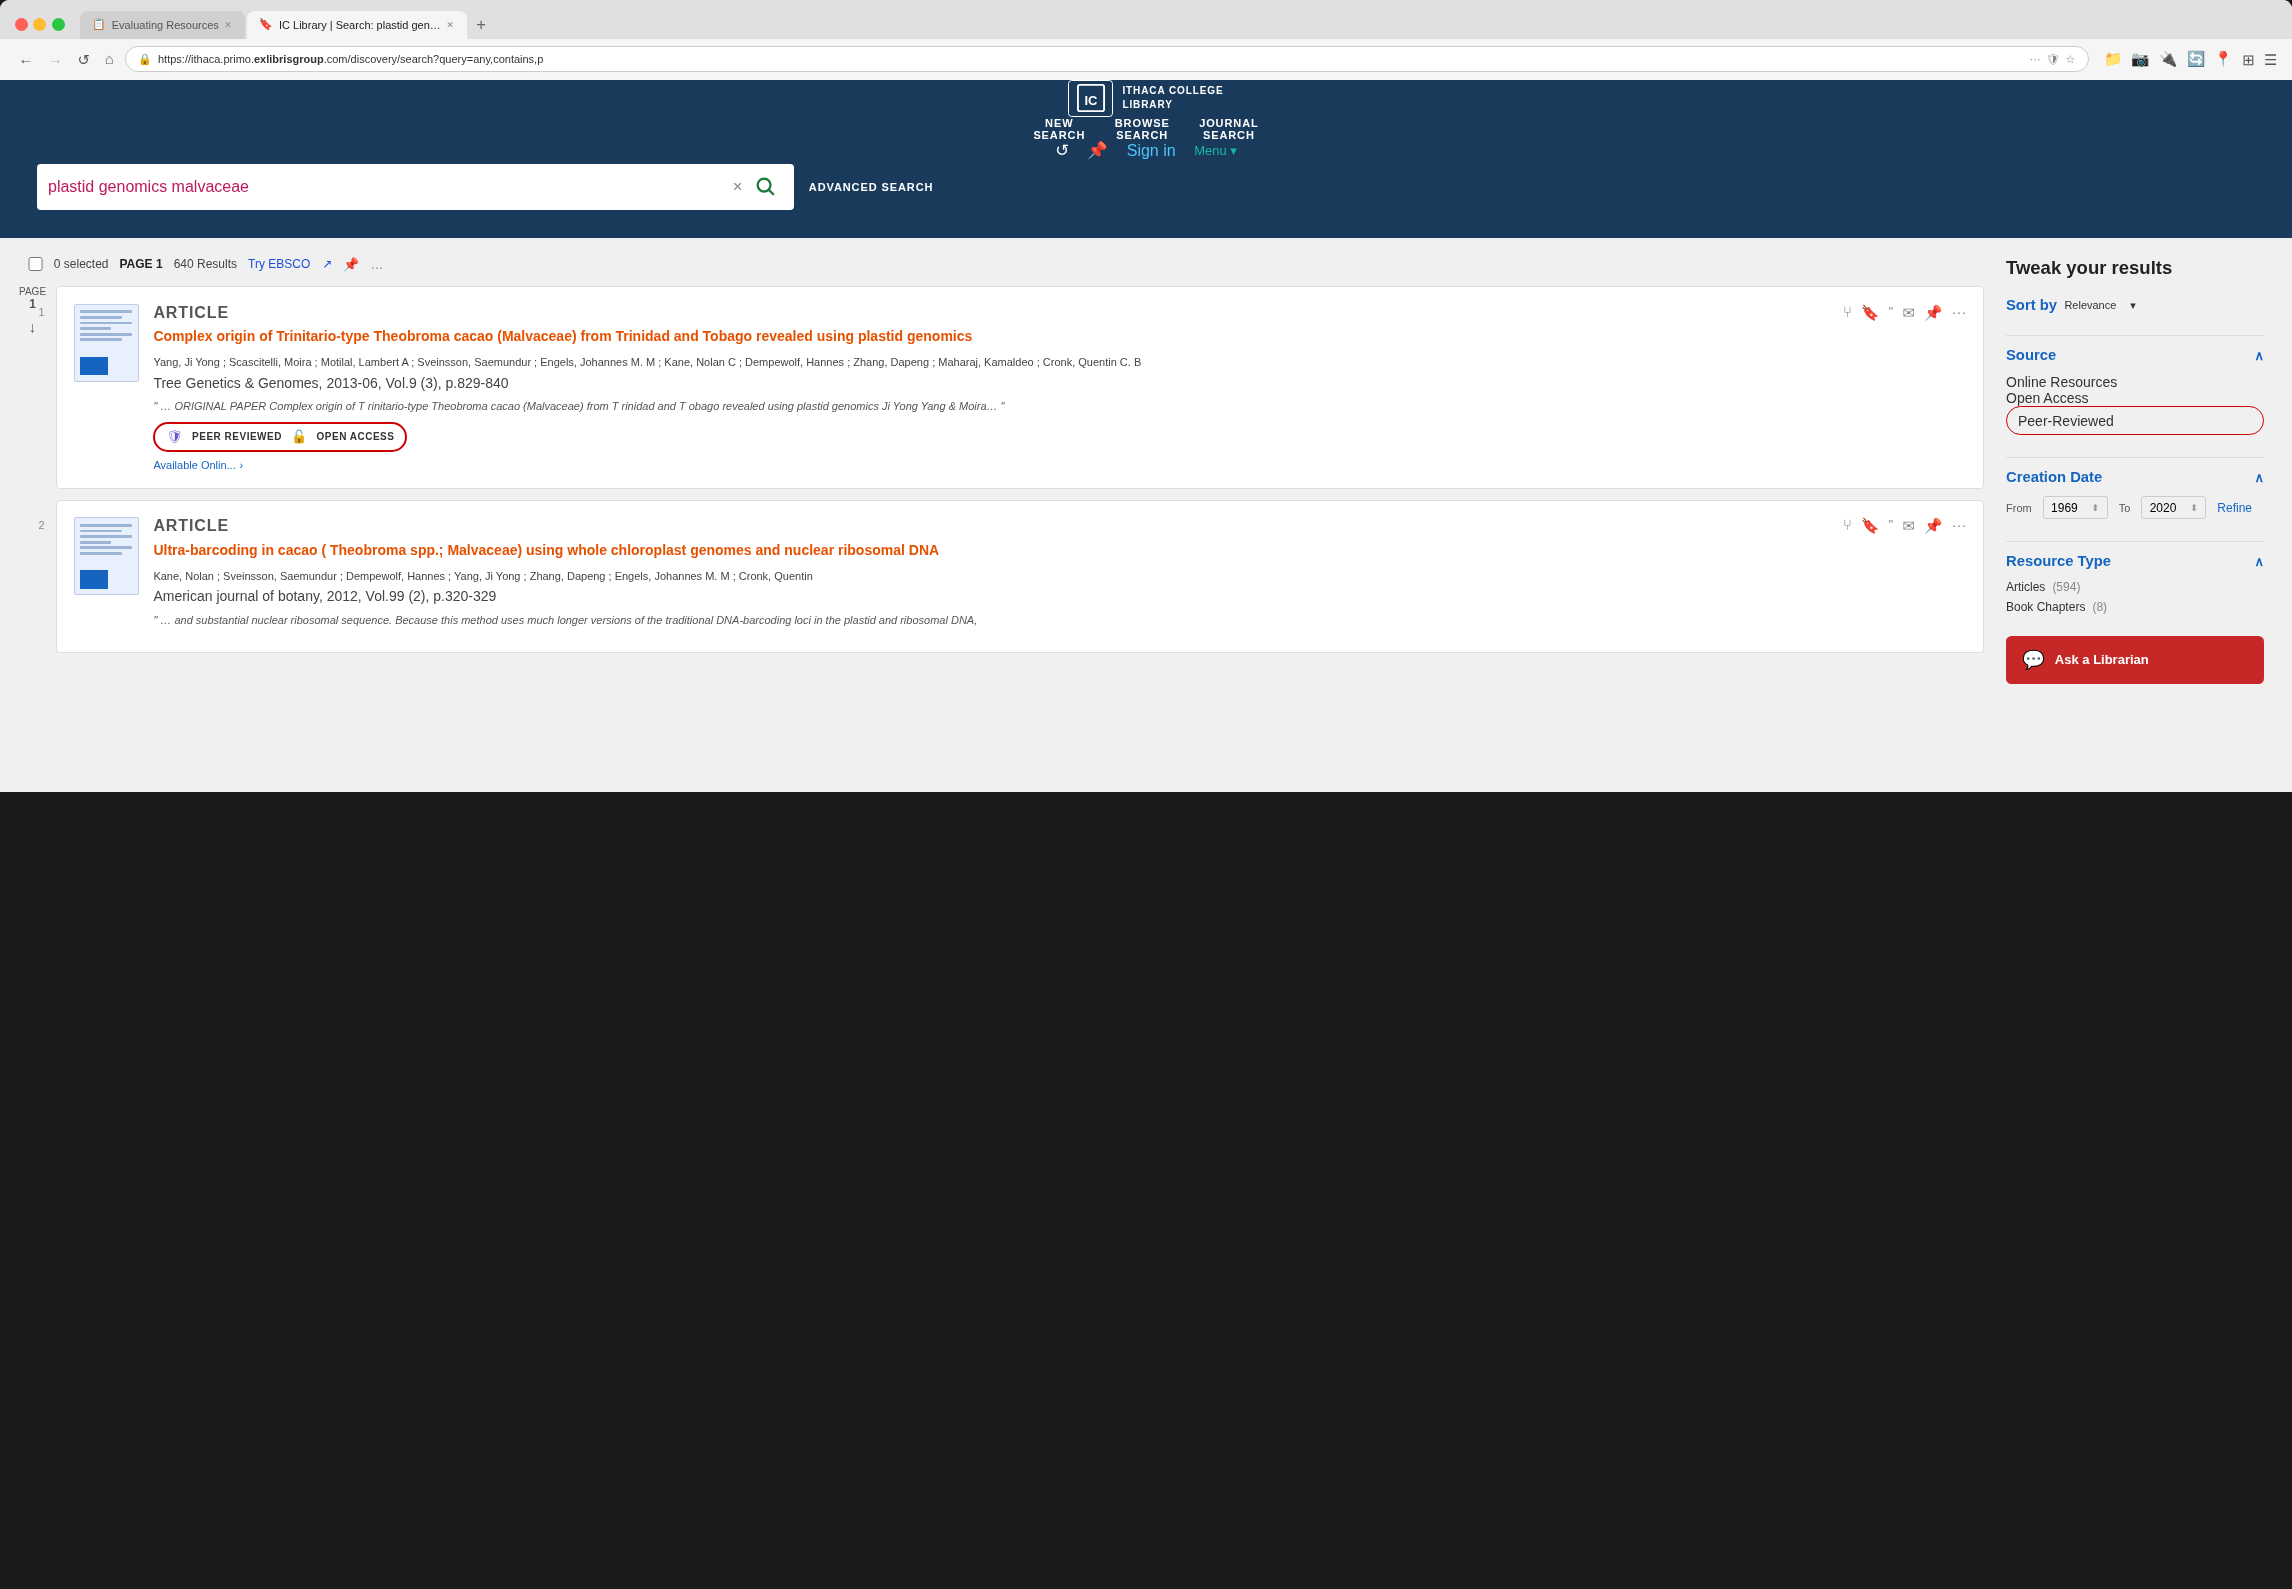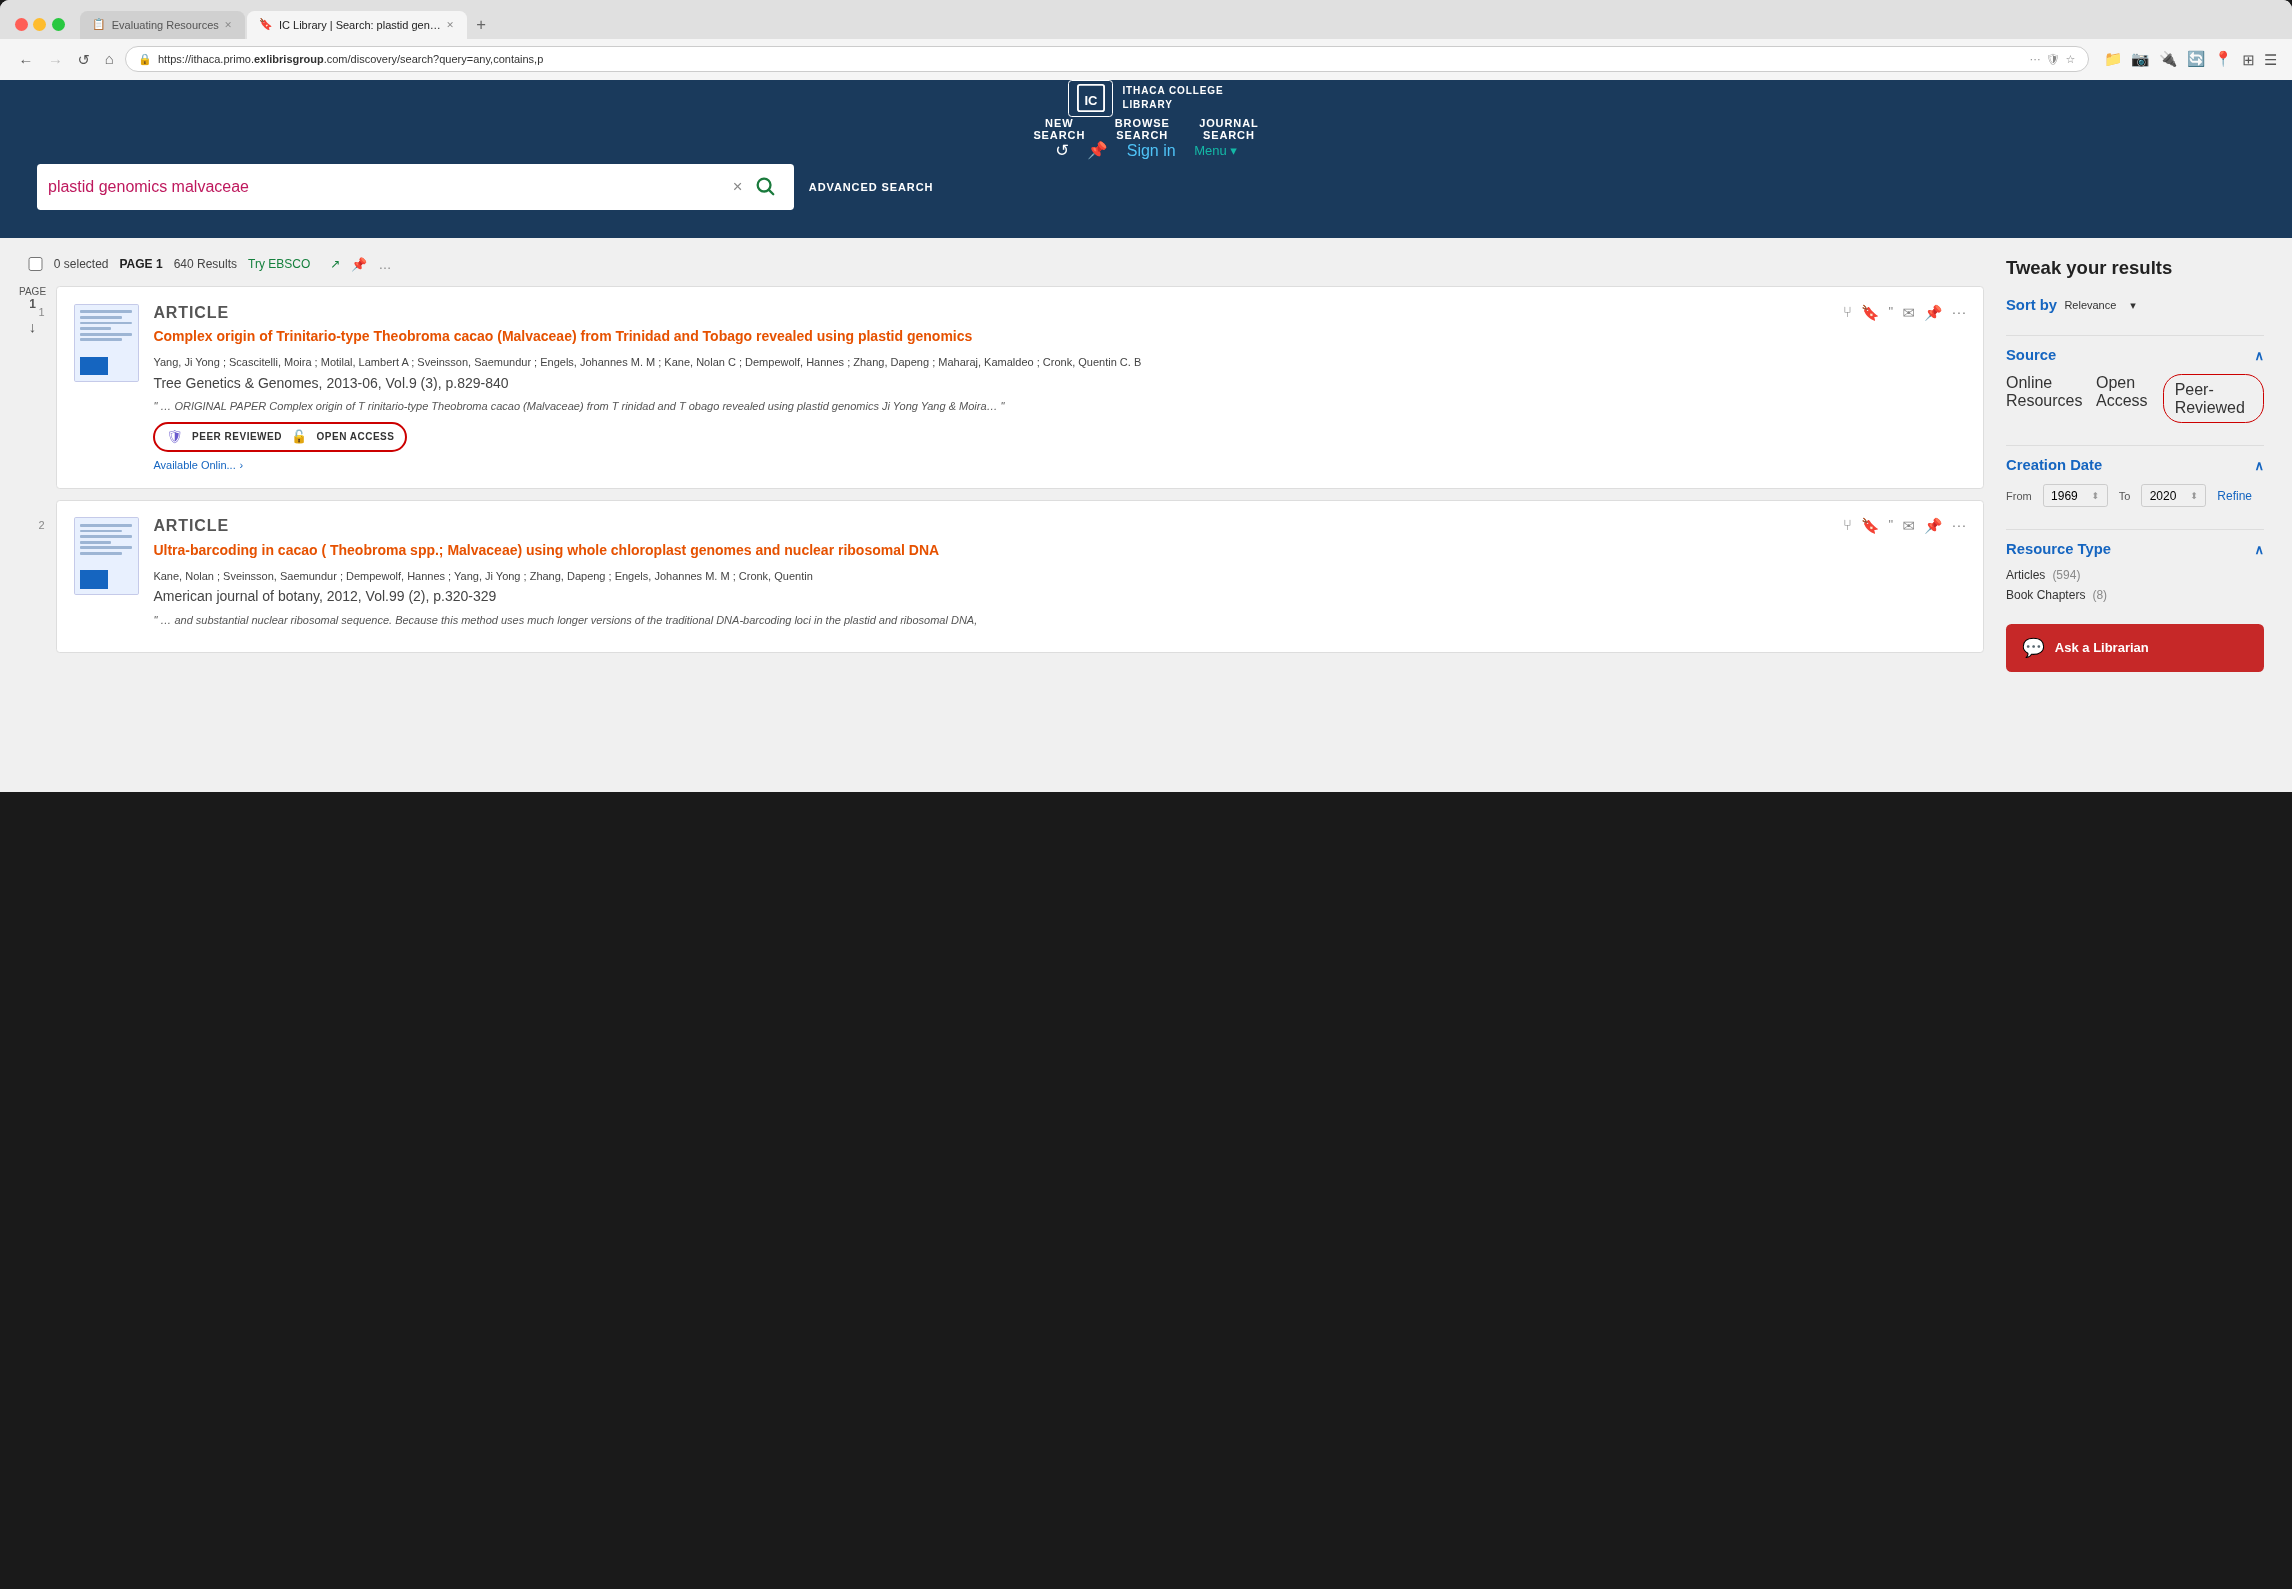--- a/index.html
+++ b/index.html
@@ -251,26 +251,26 @@
     .results-checkbox {
       width: 14.8px;
       height: 14.8px;
       border: 0.9px solid #999;
       cursor: pointer;
     }
     .selected-count { color: #444; font-size: 12px; }
     .page-label { font-weight: bold; font-size: 12px; color: #222; }
     .results-count { font-size: 12px; color: #444; }
     .try-ebsco {
-      color: #15803d;
+      color: #1d4ed8;
       font-size: 12px;
       cursor: pointer;
       display: flex;
       align-items: center;
-      gap: 20px;
+      gap: 12px;
     }
     .pin-icon { color: #888; font-size: 13px; cursor: pointer; }
     .more-icon { color: #888; font-size: 13px; cursor: pointer; }
 
     
     .result-card {
       background: white;
       border: 0.9px solid #ddd;
       border-radius: 3.7px;
       padding: 16.6px;
@@ -448,23 +448,24 @@
       font-size: 11px;
       color: #333;
       border: none;
       background: none;
       cursor: pointer;
       display: flex;
       align-items: center;
       gap: 14px;
     }
     .source-items {
-      font-size: 16px;
+      font-size: 14px;
       color: #333;
       display: flex;
+      flex-direction: column;
       gap: 0;
     }
     .source-item {
       cursor: pointer;
     }
     .source-item.highlighted {
       border: 1.8px solid #cc0000;
       border-radius: 18.5px;
       padding: 5.5px 11px;
       display: inline-block;

